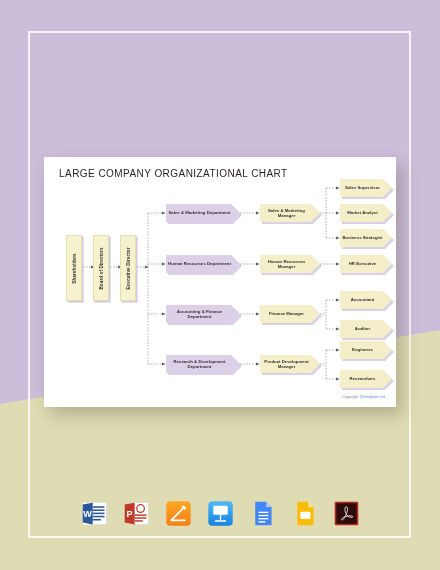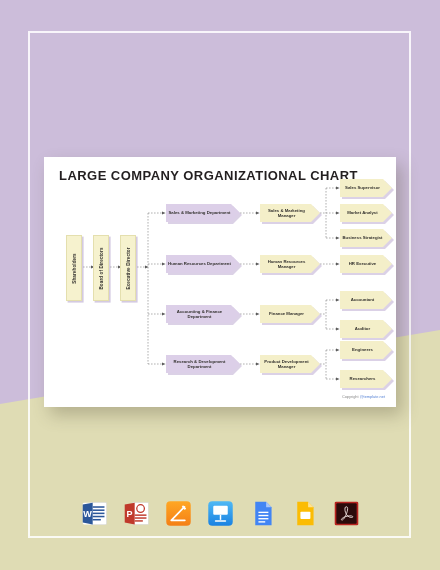--- a/index.html
+++ b/index.html
@@ -21,21 +21,21 @@
     box-sizing:border-box;pointer-events:none;
   }
   
   #card{
     position:absolute;left:44px;top:157px;width:352px;height:250px;
     background:#ffffff;
     box-shadow:6px 8px 16px rgba(90,85,60,.33);
   }
   #chart-title{
     position:absolute;left:15px;top:11px;
-    font-size:13px;font-weight:bold;letter-spacing:.45px;color:#231f20;
+    font-size:10px;font-weight:normal;letter-spacing:.45px;color:#231f20;
     white-space:nowrap;
   }
   #copyright{
     position:absolute;right:11px;bottom:8px;
     font-size:3.9px;color:#8a8a8a;white-space:nowrap;
   }
   #copyright .brand{color:#5b86d6;}
   
   #canvas{position:absolute;left:0;top:0;width:352px;height:250px;}
   

